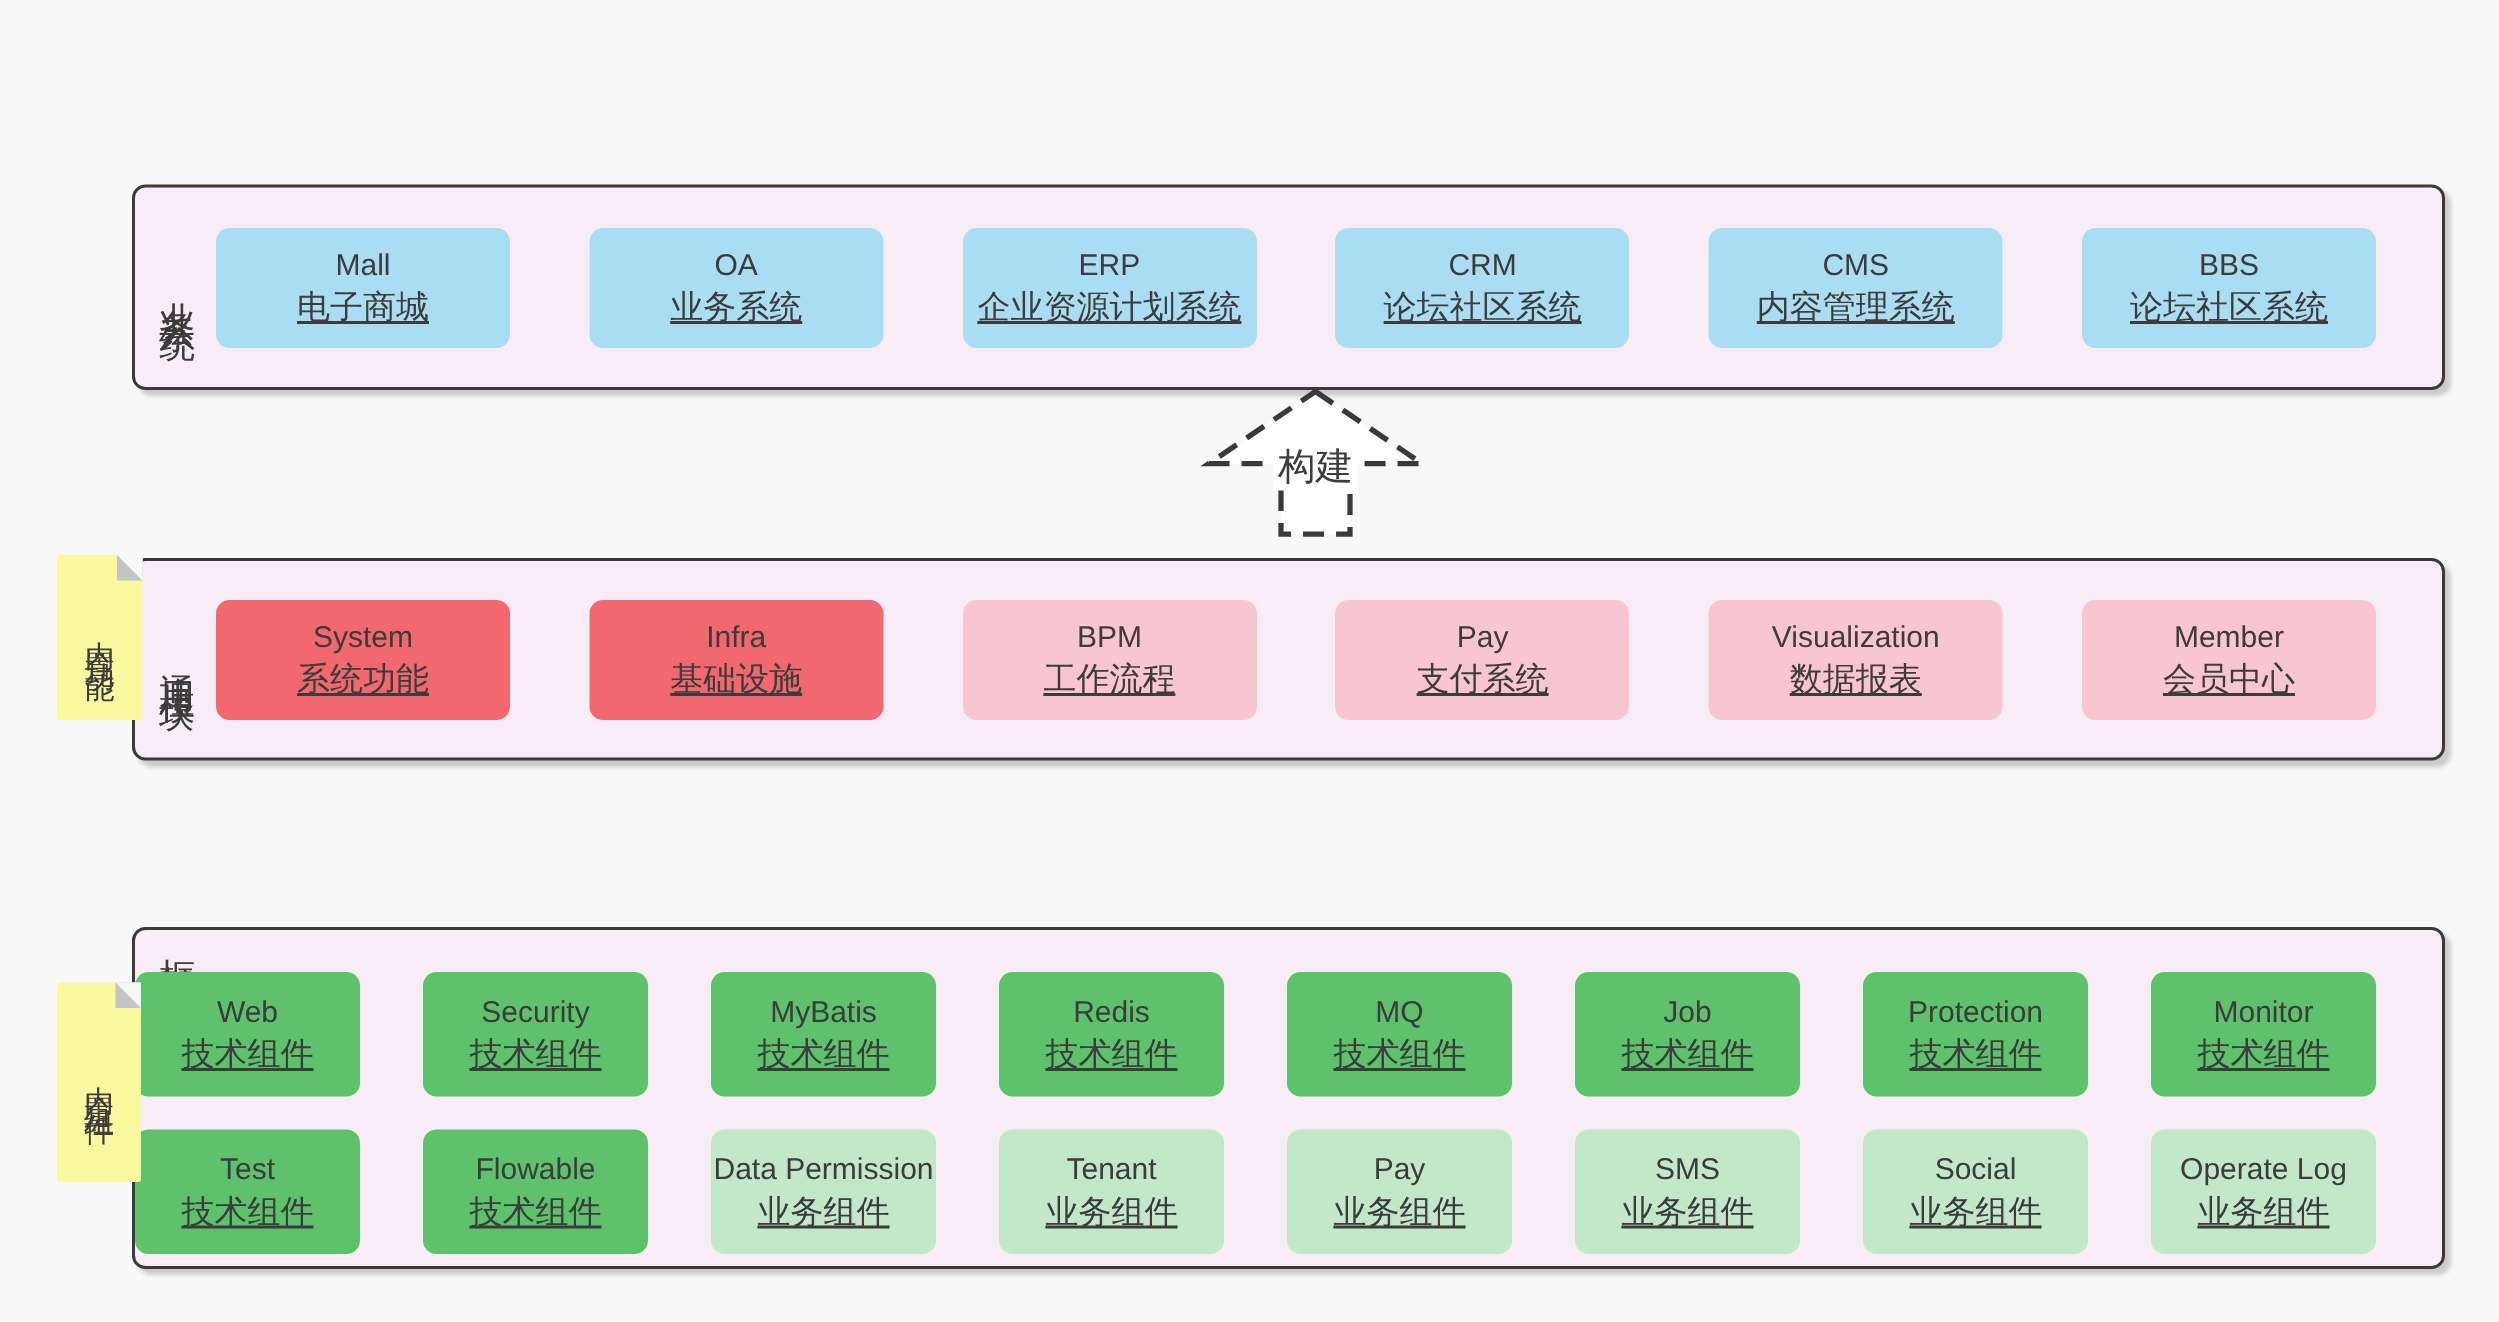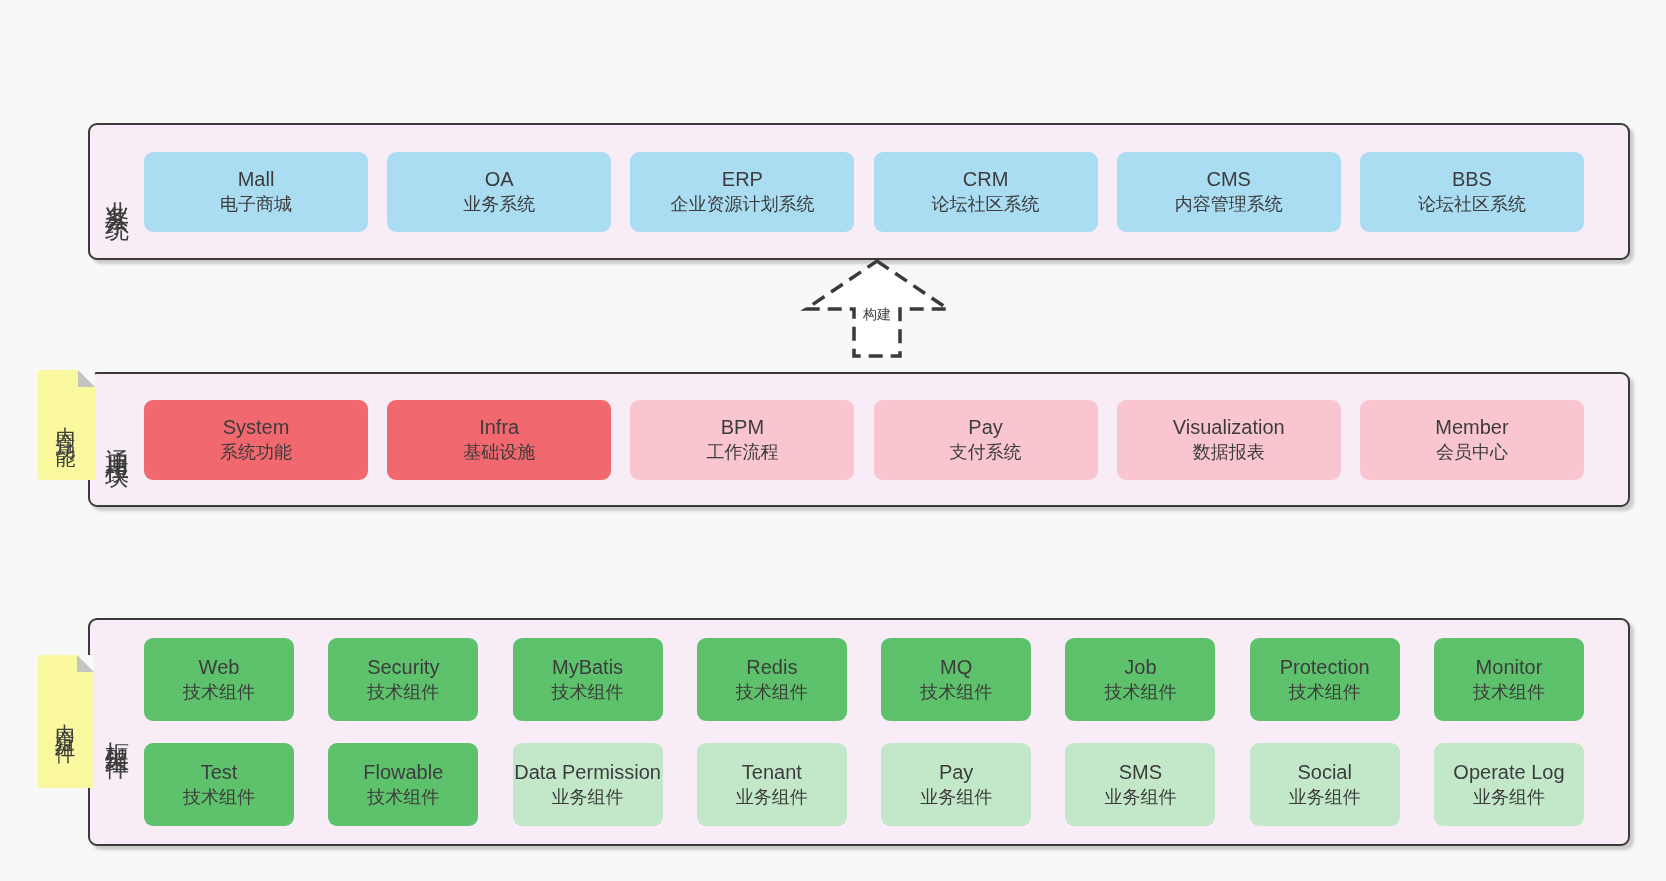--- a/index.html
+++ b/index.html
@@ -15,56 +15,56 @@
     background:var(--panel_bg,#f8edf6);
     border:2px solid var(--panel_border,#3a3a3a);
     border-radius:9px;
     box-shadow:4px 4px 3px rgba(0,0,0,0.18);
     display:flex;
     align-items:stretch;
     z-index:1;
   }
   .layer-business   { left:88px;  top:123px; width:1538px; height:133px; }
   .layer-modules    { left:88px;  top:372px; width:1538px; height:131px; }
-  .layer-components { left:88px;  top:618px; width:1538px; height:224px; }
+  .layer-components { left:88px;  top:618px; width:1538px; height:224px;flex-direction:column; }
 
   .layer-label {
     flex:none; width:54px;
     display:flex; align-items:center; justify-content:center;
     writing-mode:vertical-rl; text-orientation:upright;
     font-size:24px; letter-spacing:5px; color:var(--text,#3c3c3c);
   }
   .layer-rows {
     flex:1; display:flex; flex-direction:column;
     justify-content:center; gap:22px; padding-right:44px;
   }
   .row { display:flex; justify-content:space-between; align-items:center; }
 
   .box {
     display:flex; flex-direction:column; align-items:center; justify-content:center;
     border-radius:9px; text-align:center; line-height:1.32;
   }
-  .row.wide   .box { width:224px; height:80px; }
+  .row.wide   .box { width:196px; height:80px; }
   .row.narrow .box { width:150px; height:83px; }
   .box-name     { font-size:20px; }
-  .box-subtitle { font-size:18px; }
+  .box-subtitle { font-size:22px;text-decoration:underline; }
   .box.blue       { background:var(--blue,#aadcf2); }
   .box.red        { background:var(--red,#f1686e); }
   .box.pink       { background:var(--pink,#f9c6d0); }
   .box.green      { background:var(--green,#5ec26c); }
   .box.lightgreen { background:var(--light_green,#c2e8c9); }
 
   .arrow { position:absolute; width:160px; height:104px; z-index:2; }
   .arrow svg { display:block; overflow:visible; }
   .arrow-build     { left:797px; top:256px; }
   .arrow-implement { left:797px; top:511px; }
   .arrow-label {
-    position:absolute; left:50%; top:50px; transform:translateX(-50%);
+    position:absolute; left:50%; top:38px; transform:translateX(-50%);
     background:var(--arrow_fill,#ffffff); padding:0 3px;
-    font-size:14px; white-space:nowrap; color:var(--text,#3c3c3c);
+    font-size:25px; white-space:nowrap; color:var(--text,#3c3c3c);
   }
 
   .sticky {
     position:absolute; background:var(--sticky_yellow,#fbf9a0);
     display:flex; align-items:center; justify-content:center;
     writing-mode:vertical-rl; text-orientation:upright;
     font-size:20px; letter-spacing:7px;
     z-index:3; border-radius:2px;
     color:var(--text,#3c3c3c);
   }

